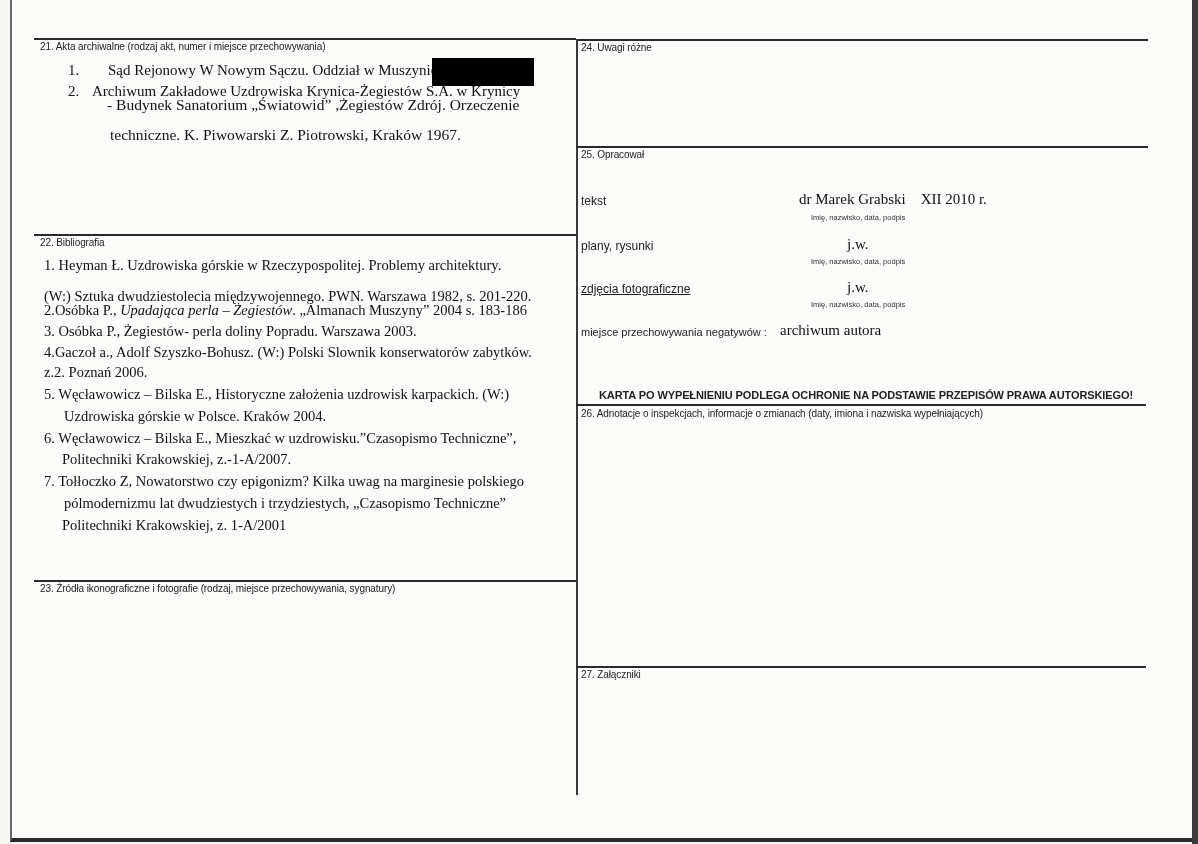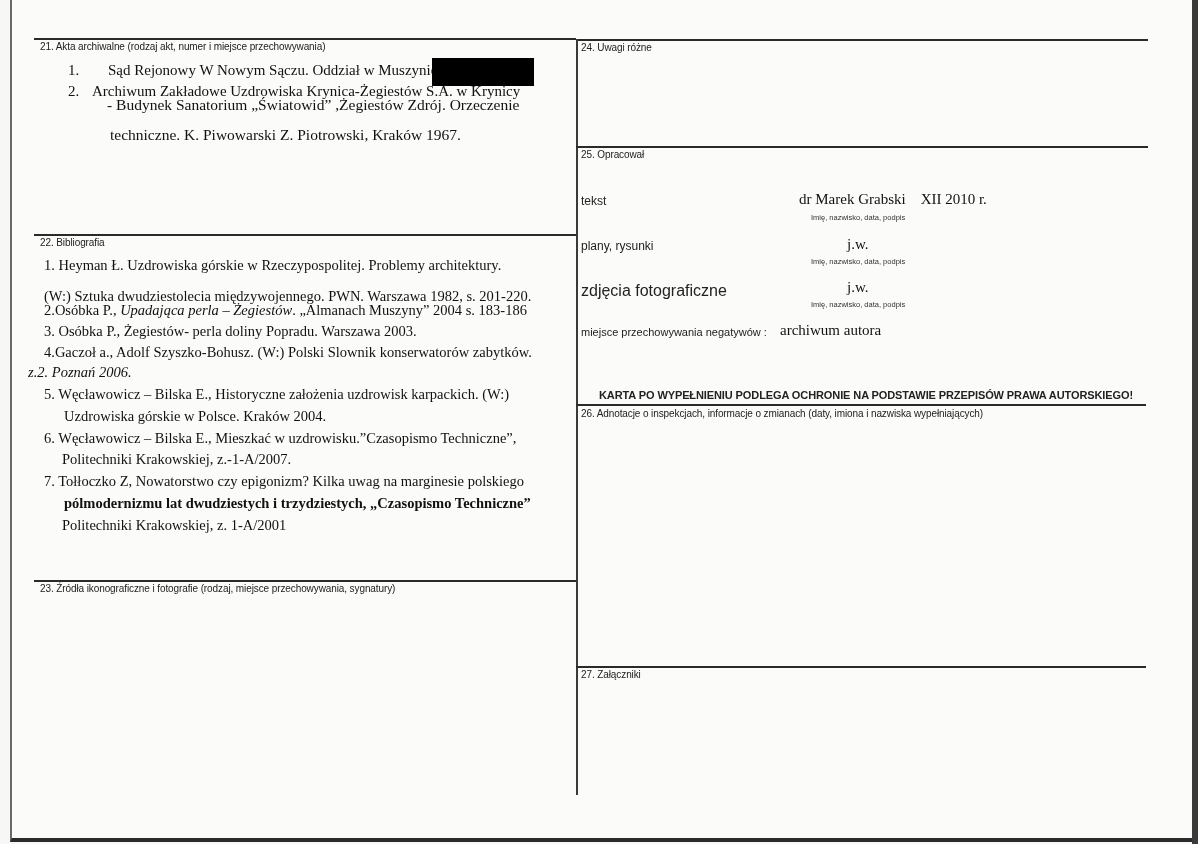--- a/index.html
+++ b/index.html
@@ -54,44 +54,44 @@
 <div class="serif t15" style="left:110px; top:126px; font-size:15.5px;">techniczne. K. Piwowarski Z. Piotrowski, Kraków 1967.</div>
 
 <div class="label" style="left:40px; top:237px;">22. Bibliografia</div>
 <div class="serif t14" style="left:44px; top:257px;">1. Heyman Ł. Uzdrowiska górskie w Rzeczypospolitej. Problemy architektury.</div>
 <div class="serif t14" style="left:44px; top:288px;">(W:) Sztuka dwudziestolecia międzywojennego. PWN. Warszawa 1982, s. 201-220.</div>
 <div class="serif t14" style="left:44px; top:302px;">
   <span>2.Osóbka P., </span><i>Upadająca perla – Żegiestów</i><span>. „Almanach Muszyny” 2004 s. 183-186</span>
 </div>
 <div class="serif t14" style="left:44px; top:323px;">3. Osóbka P., Żegiestów- perla doliny Popradu. Warszawa 2003.</div>
 <div class="serif t14" style="left:44px; top:344px;">4.Gaczoł a., Adolf Szyszko-Bohusz. (W:) Polski Slownik konserwatorów zabytków.</div>
-<div class="serif t14" style="left:28px; top:364px;font-style:italic;">z.2. Poznań 2006.</div>
+<div class="serif t14" style="left:44px; top:364px;">z.2. Poznań 2006.</div>
 <div class="serif t14" style="left:44px; top:386px;">5. Węcławowicz – Bilska E., Historyczne założenia uzdrowisk karpackich. (W:)</div>
 <div class="serif t14" style="left:64px; top:408px;">Uzdrowiska górskie w Polsce. Kraków 2004.</div>
 <div class="serif t14" style="left:44px; top:430px;">6. Węcławowicz – Bilska E., Mieszkać w uzdrowisku.”Czasopismo Techniczne”,</div>
 <div class="serif t14" style="left:62px; top:451px;">Politechniki Krakowskiej, z.-1-A/2007.</div>
 <div class="serif t14" style="left:44px; top:473px;">7. Tołłoczko Z, Nowatorstwo czy epigonizm? Kilka uwag na marginesie polskiego</div>
-<div class="serif t14" style="left:64px; top:495px;font-weight:bold;">pólmodernizmu lat dwudziestych i trzydziestych, „Czasopismo Techniczne”</div>
+<div class="serif t14" style="left:64px; top:495px;">pólmodernizmu lat dwudziestych i trzydziestych, „Czasopismo Techniczne”</div>
 <div class="serif t14" style="left:62px; top:517px;">Politechniki Krakowskiej, z. 1-A/2001</div>
 
 <div class="label" style="left:40px; top:583px;">23. Źródła ikonograficzne i fotografie (rodzaj, miejsce przechowywania, sygnatury)</div>
 
 <div class="label" style="left:581px; top:42px;">24. Uwagi różne</div>
 
 <div class="label" style="left:581px; top:149px;">25. Opracował</div>
 
 <div class="sans" style="left:581px; top:194px; font-size:12px;">tekst</div>
 <div class="serif" style="left:799px; top:191px; font-size:15px; white-space:pre;">dr Marek Grabski    XII 2010 r.</div>
 <div class="small" style="left:811px; top:213px;">Imię, nazwisko, data, podpis</div>
 
 <div class="sans" style="left:581px; top:239px; font-size:12px;">plany, rysunki</div>
 <div class="serif" style="left:847px; top:236px; font-size:15px;">j.w.</div>
 <div class="small" style="left:811px; top:257px;">Imię, nazwisko, data, podpis</div>
 
-<div class="sans" style="left:581px; top:282px; font-size:16px;">zdjęcia fotograficzne</div>
+<div class="sans" style="left:581px; top:282px; font-size:12px;text-decoration:underline;">zdjęcia fotograficzne</div>
 <div class="serif" style="left:847px; top:279px; font-size:15px;">j.w.</div>
 <div class="small" style="left:811px; top:300px;">Imię, nazwisko, data, podpis</div>
 
 <div class="sans" style="left:581px; top:326px; font-size:11px;">miejsce przechowywania negatywów :</div>
 <div class="serif" style="left:780px; top:322px; font-size:15px;">archiwum autora</div>
 
 <div class="sans warning" style="left:592px; top:389px;">KARTA PO WYPEŁNIENIU PODLEGA OCHRONIE NA PODSTAWIE PRZEPISÓW PRAWA AUTORSKIEGO!</div>
 
 <div class="label" style="left:581px; top:408px;">26. Adnotacje o inspekcjach, informacje o zmianach (daty, imiona i nazwiska wypełniających)</div>
 

